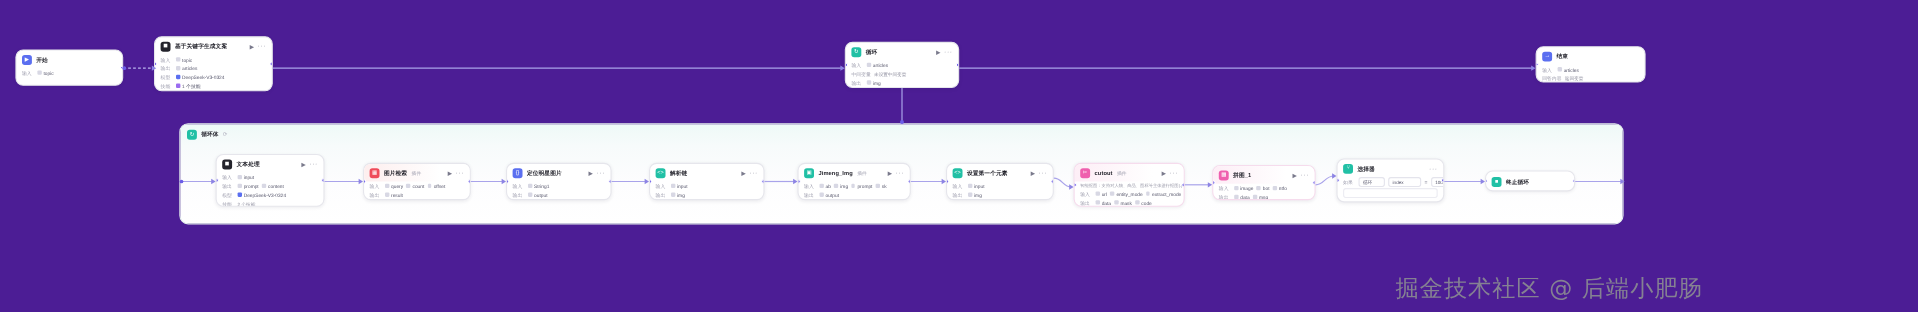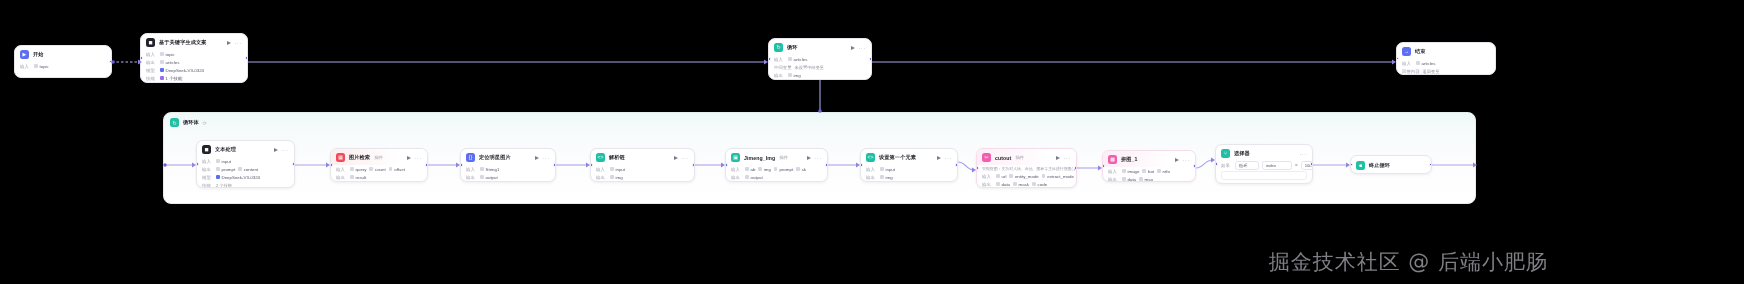--- a/index.html
+++ b/index.html
@@ -5,21 +5,21 @@
   html,body{margin:0;padding:0;}
   body{
     width:1744px;height:284px;
     background:#f4f4f6;
     font-family:"Liberation Sans","DejaVu Sans",sans-serif;
     overflow:hidden;
     position:relative;
   }
   #canvas{
     position:absolute;inset:0;
-    background:#000000;
+    background:#4c1d95;
   }
   
   .node{
     position:absolute;
     background:#ffffff;
     border:1px solid #e6e6ec;
     border-radius:7px;
     box-shadow:0 1px 3px rgba(30,30,60,.07),0 0 0 1px rgba(255,255,255,.5) inset;
     box-sizing:border-box;
     overflow:hidden;

